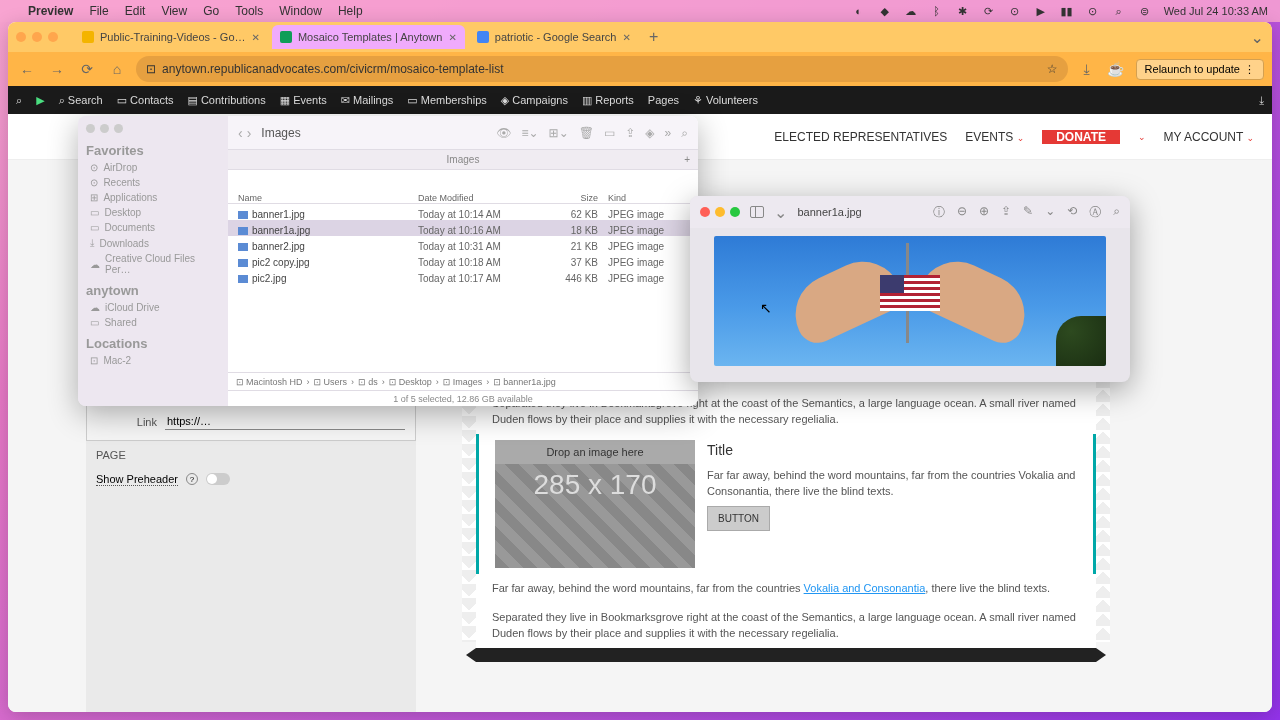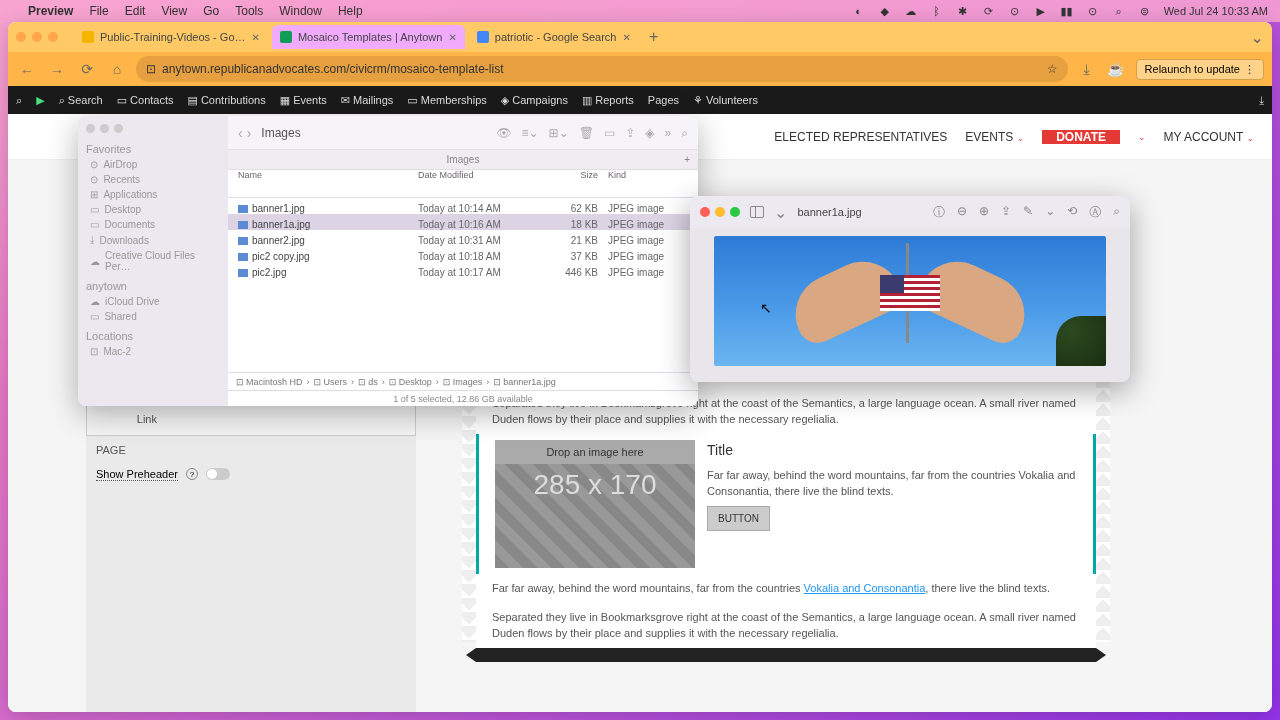--- a/index.html
+++ b/index.html
@@ -60,30 +60,30 @@
 .zigzag-left,.zigzag-right{position:absolute;width:14px;top:0;bottom:20px}
 .zigzag-left{left:-14px;background:linear-gradient(-45deg,#fff 6px,transparent 0),linear-gradient(45deg,#fff 6px,#eee 0);background-size:14px 14px;background-repeat:repeat-y}
 .zigzag-right{right:-14px;background:linear-gradient(-135deg,#fff 6px,transparent 0),linear-gradient(135deg,#fff 6px,#eee 0);background-size:14px 14px;background-repeat:repeat-y}
 .email-wrap{position:relative;width:620px}
 
 
 .finder{position:absolute;top:116px;left:78px;width:620px;height:290px;background:#f2eef4;border-radius:8px;box-shadow:0 8px 30px rgba(0,0,0,0.3);display:flex;overflow:hidden;z-index:5}
 .finder-sidebar{width:150px;background:#ede7f0;padding:8px;font-size:10px;color:#888}
 .finder-sidebar .traffic{display:flex;gap:5px;margin-bottom:10px}
 .finder-sidebar .traffic span{width:9px;height:9px;border-radius:50%;background:#ccc}
-.finder-sidebar .group-label{font-size:11px;color:#999;margin:6px 0 2px;font-weight:400}
+.finder-sidebar .group-label{font-size:13px;color:#999;margin:6px 0 2px;font-weight:700}
 .finder-sidebar .item{padding:2px 4px;color:#999;display:flex;align-items:center;gap:5px}
 .finder-main{flex:1;display:flex;flex-direction:column;background:#fff}
 .finder-toolbar{height:34px;display:flex;align-items:center;padding:0 10px;gap:10px;background:#f7f4f9;border-bottom:1px solid #e0dce4}
 .finder-toolbar .back-fwd{display:flex;gap:4px;color:#aaa;font-size:14px}
 .finder-toolbar .title{font-size:12px;color:#555;font-weight:500}
 .finder-toolbar .tb-icons{margin-left:auto;display:flex;gap:10px;color:#aaa;font-size:12px}
 .finder-tabs{height:20px;background:#f0ecf2;display:flex;align-items:center;justify-content:center;font-size:10px;color:#888;border-bottom:1px solid #e0dce4;position:relative}
 .finder-tabs .plus{position:absolute;right:8px}
-.finder-headers{height:28px;display:flex;font-size:9px;color:#666;border-bottom:1px solid #e0dce4;align-items:flex-start;padding:0 10px}
+.finder-headers{height:34px;display:flex;font-size:9px;color:#666;border-bottom:1px solid #e0dce4;align-items:flex-end;padding:0 10px}
 .finder-headers .col-name{width:180px}
 .finder-headers .col-date{width:120px}
 .finder-headers .col-size{width:60px;text-align:right}
 .finder-headers .col-kind{flex:1;padding-left:10px}
 .finder-files{flex:1;overflow:auto;font-size:10px}
 .finder-files .row{display:flex;align-items:flex-end;height:16px;padding:0 10px;color:#444}
 .finder-files .row.sel{background:#dcd4e4}
 .finder-files .row .col-name{width:180px;display:flex;align-items:center;gap:4px}
 .finder-files .row .col-date{width:120px;color:#666}
 .finder-files .row .col-size{width:60px;text-align:right;color:#666}
@@ -213,20 +213,21 @@
     <span class="chev">⌄</span>
     <span><span>MY ACCOUNT</span> <span class="chev">⌄</span></span>
   </div>
   <div class="dark-strip"></div>
   <div class="main-content">
     <div class="left-panel">
       <div class="section">
         <div class="section-title">BUTTON</div>
         <div class="field-row">
           <label>Link</label>
+          <input value="https://…" style="">
         </div>
       </div>
       <div class="page-title">PAGE</div>
       <div class="preheader-row">
         <span class="underline">Show Preheader</span>
         <span class="info-circle">?</span>
         <span class="toggle"></span>
       </div>
     </div>
     <div class="email-canvas">

